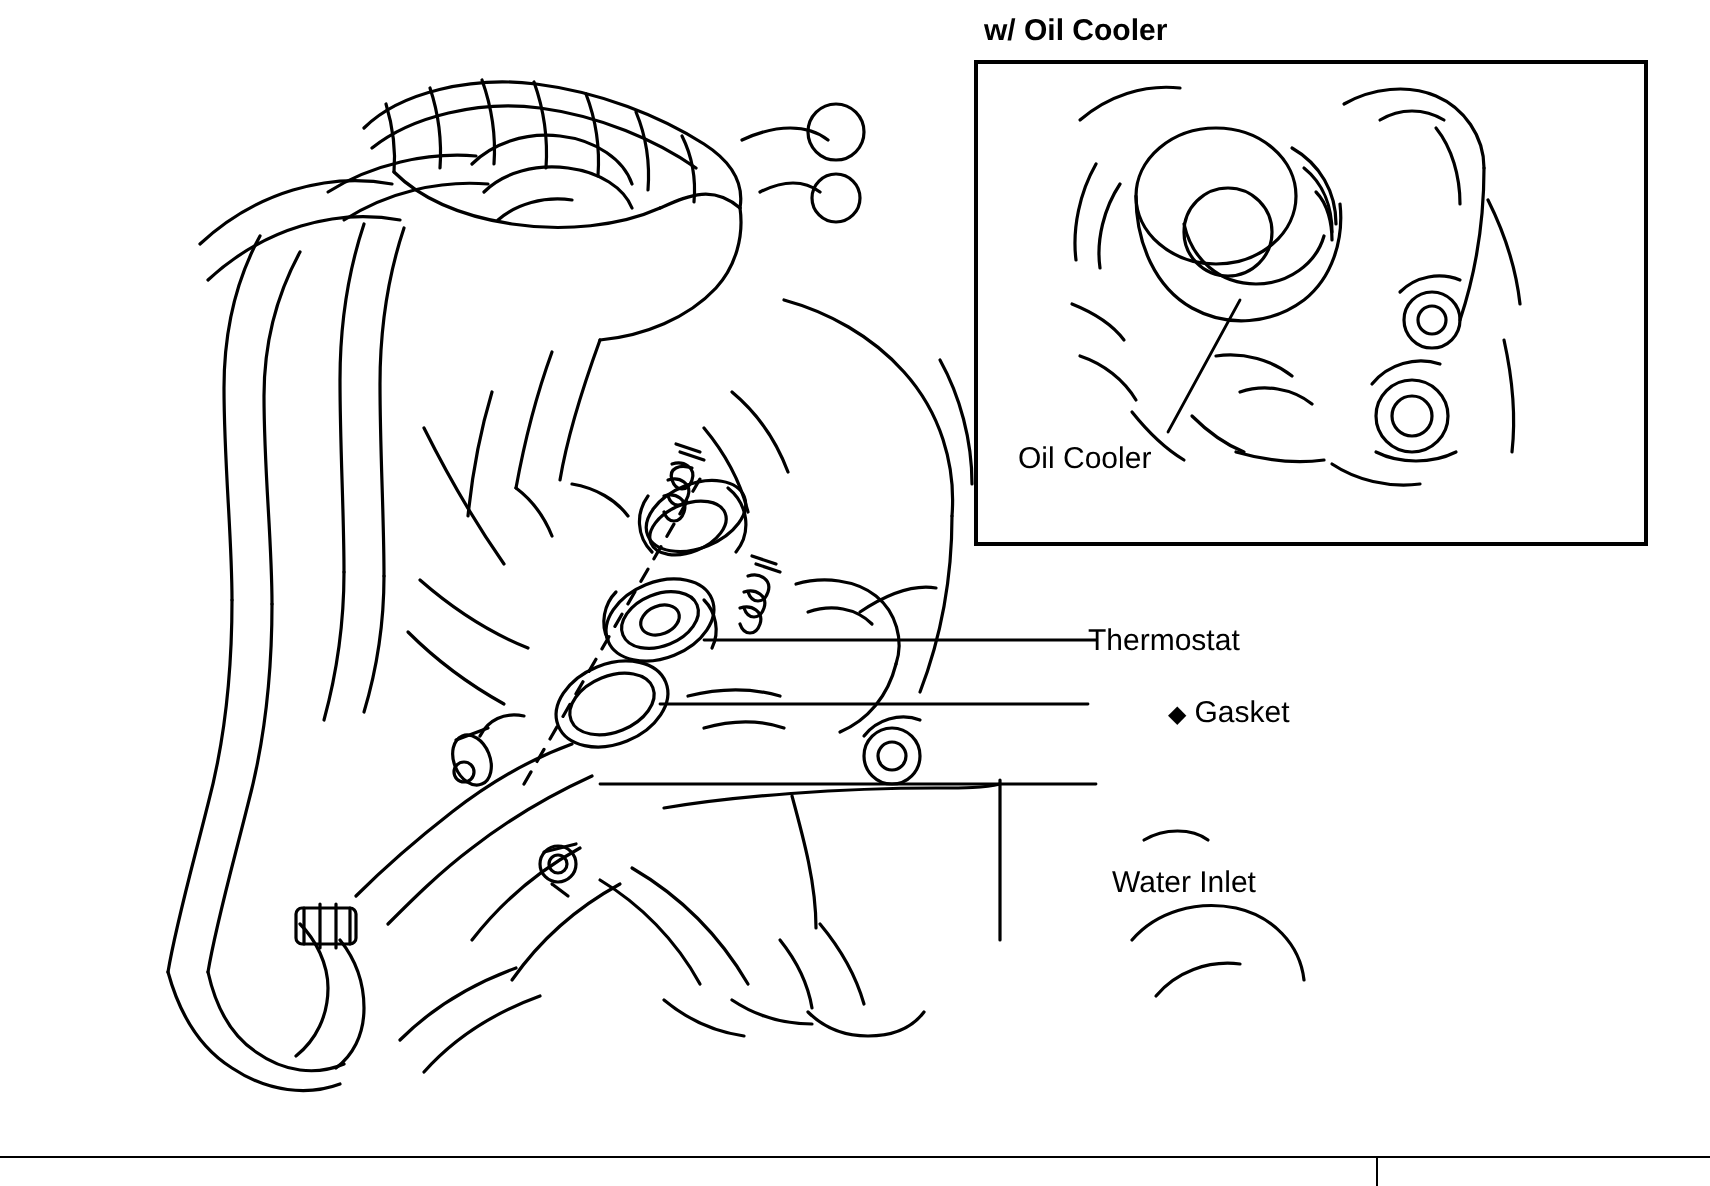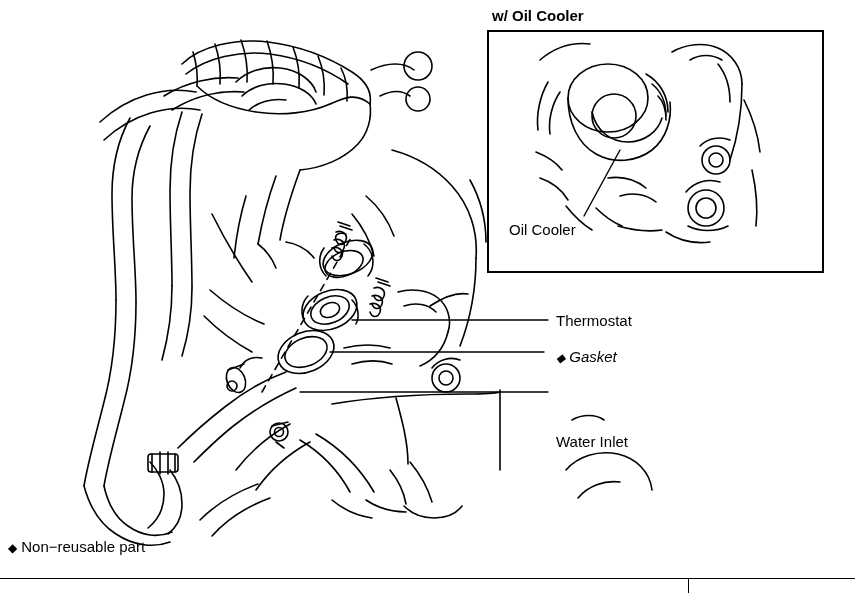--- a/index.html
+++ b/index.html
@@ -260,27 +260,24 @@
     <path d="M566,206 C574,216 582,224 592,230"></path>
     <path d="M596,208 C604,216 612,222 622,226"></path>
 
     <path d="M584,216 L620,150" stroke-width="1.4"></path>
   </svg>
 
   <div class="label bold" style="left:492px; top:8px;">w/ Oil Cooler</div>
 
   <div class="label" style="left:509px; top:222px;">Oil Cooler</div>
 
-  <div class="label" style="left:556px; top:313px;">Thermostat</div>
-
-  <div class="diamond-label" style="left:556px; top:349px;font-style:italic;">
+  <div class="label" style="left:544px; top:313px;">Thermostat</div>
+
+  <div class="diamond-label" style="left:584px; top:349px;">
     <span class="diamond-glyph">◆</span><span>Gasket</span>
   </div>
 
   <div class="label" style="left:556px; top:386px;margin-top:48px;">Water Inlet</div>
 
-  <div class="diamond-label" style="left:8px; top:539px;">
-    <span class="diamond-glyph">◆</span><span>Non−reusable part</span>
-  </div>
 
   <div class="bottom-rule"></div>
   <div class="bottom-tick"></div>
 </div>
 
 </body></html>

